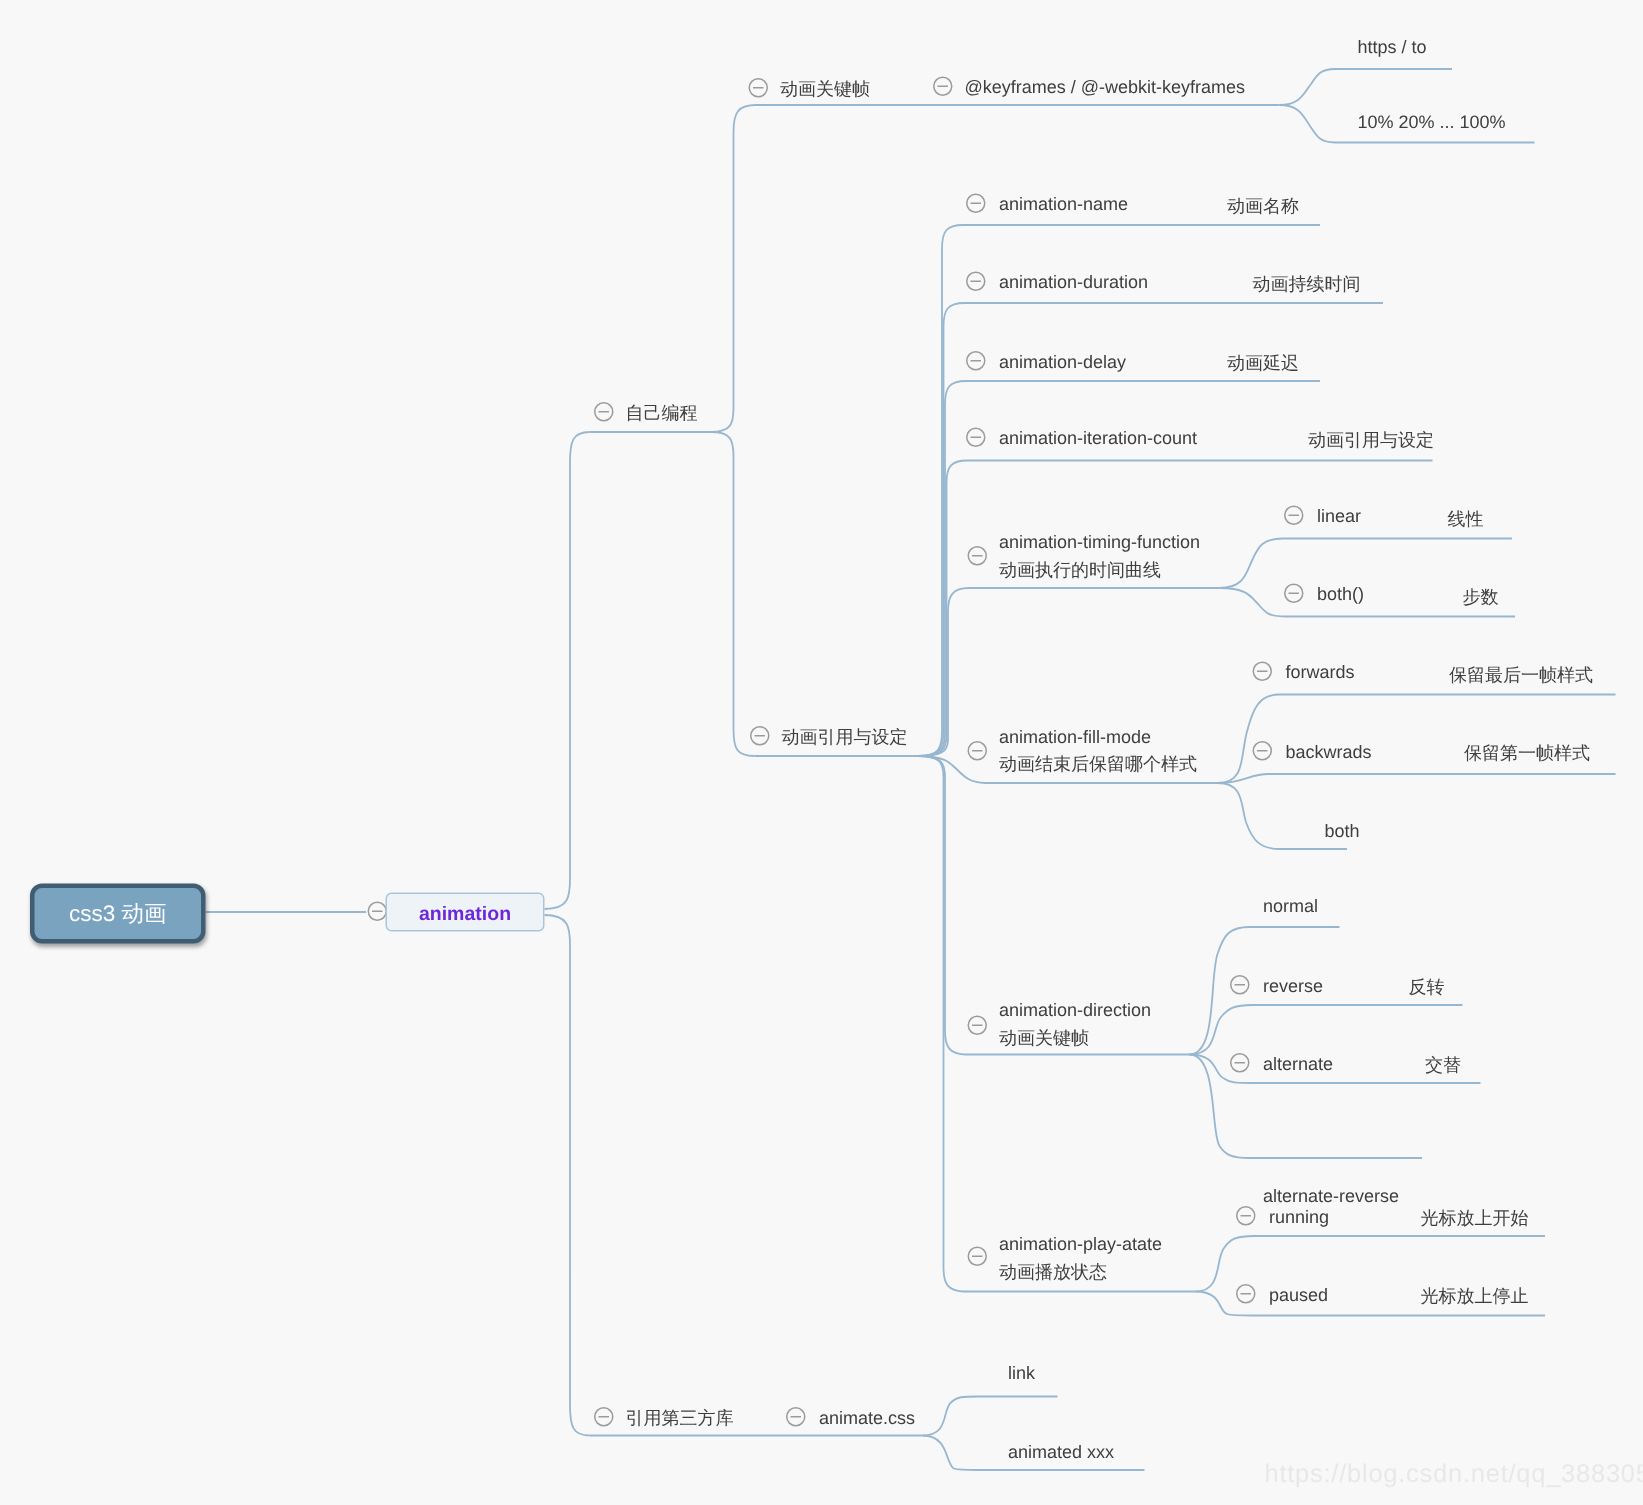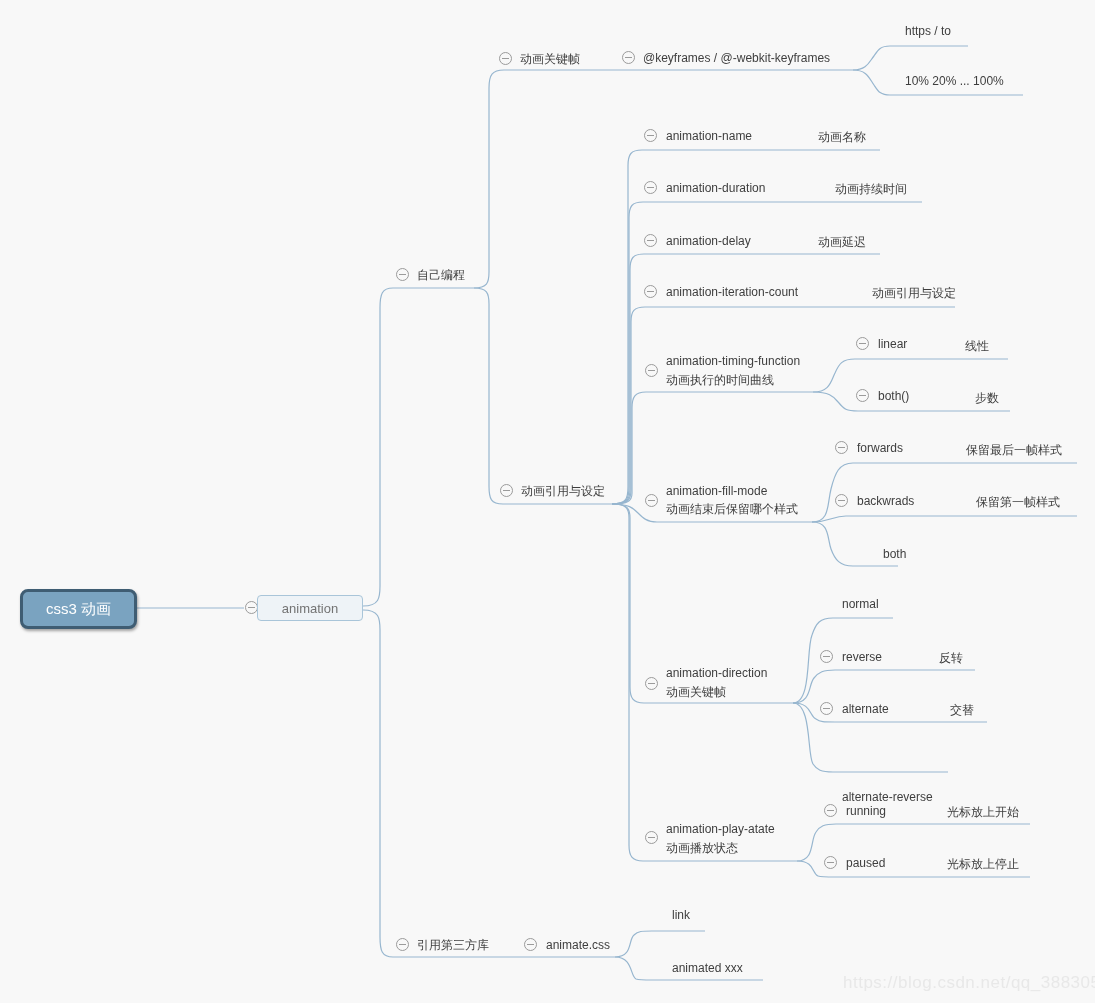--- a/index.html
+++ b/index.html
@@ -49,22 +49,23 @@
   }
   .mainbox{
     position:absolute;
     left:257px;top:595px;
     width:106px;height:26px;
     background:#eef3f7;
     border:1px solid #a9c5d9;
     border-radius:4px;
     box-sizing:border-box;
     display:flex;align-items:center;justify-content:center;
-    color:#737373;
+    color:#6d28d9;
     font-size:13px;
+    font-weight:bold;
   }
   .watermark{
     position:absolute;
     left:843px;top:973px;
     font-size:17px;
     color:#e8e8e8;
     letter-spacing:0.5px;
     white-space:nowrap;
   }
 </style>

